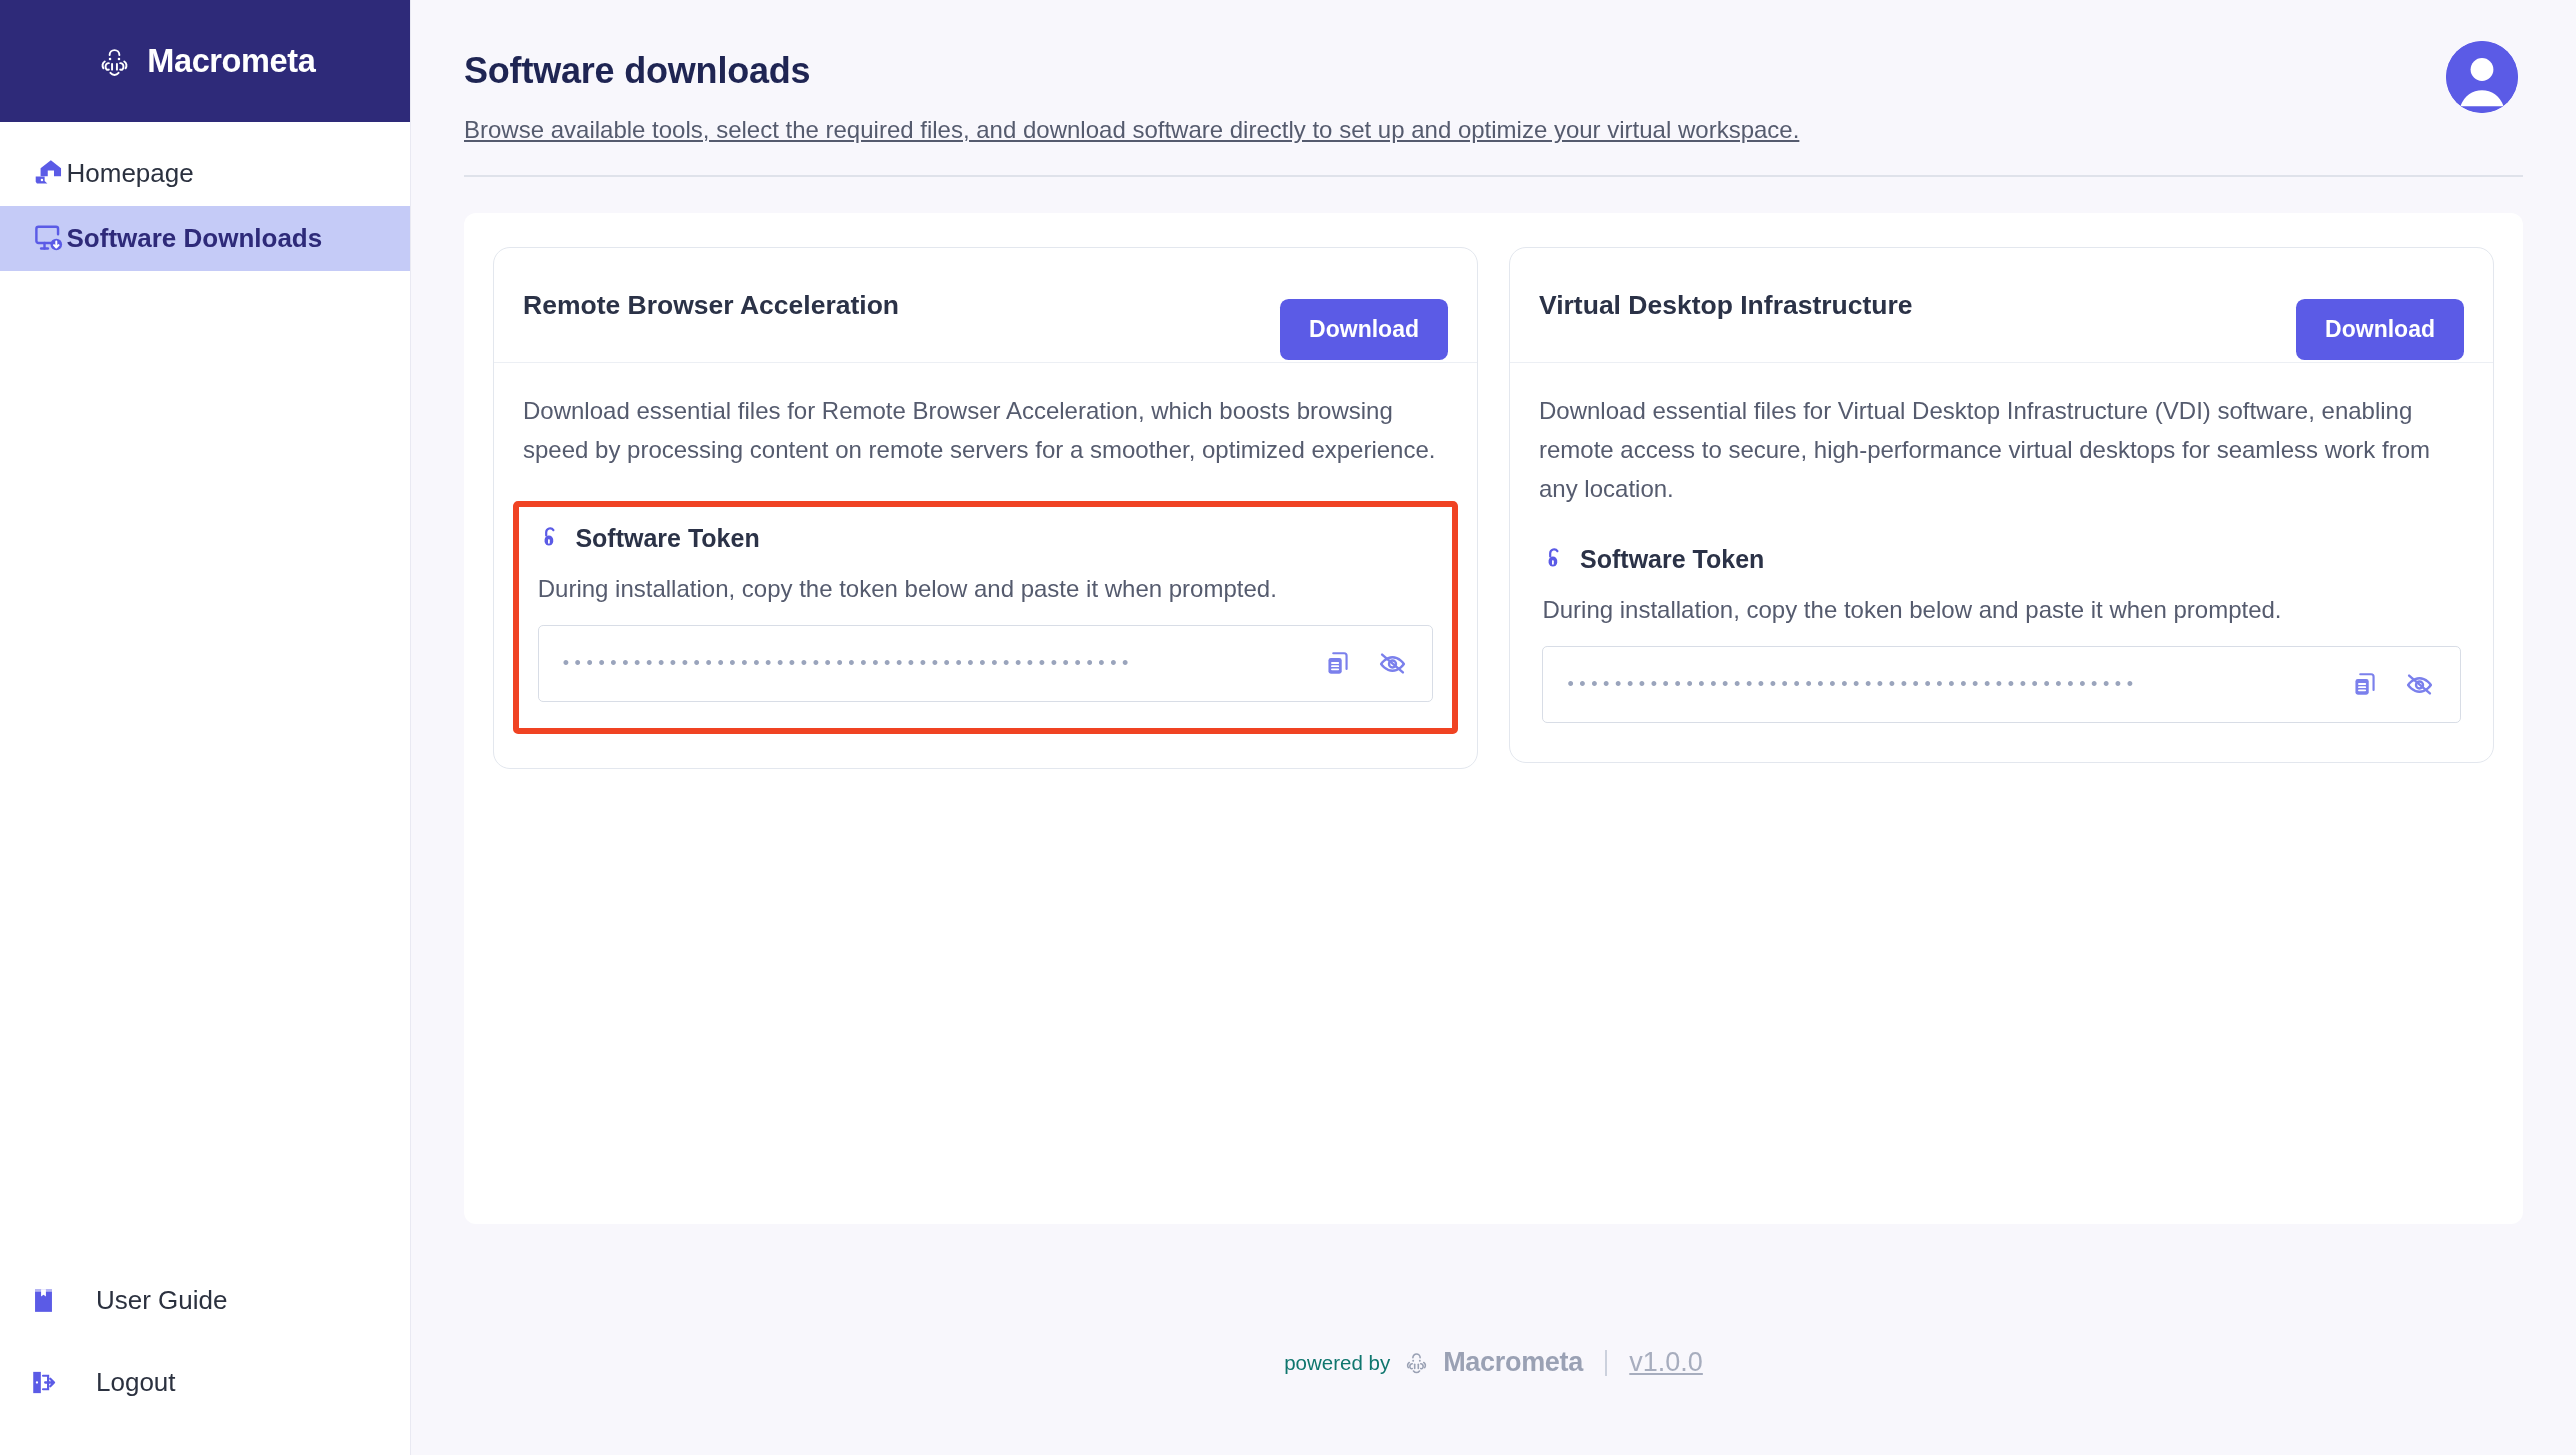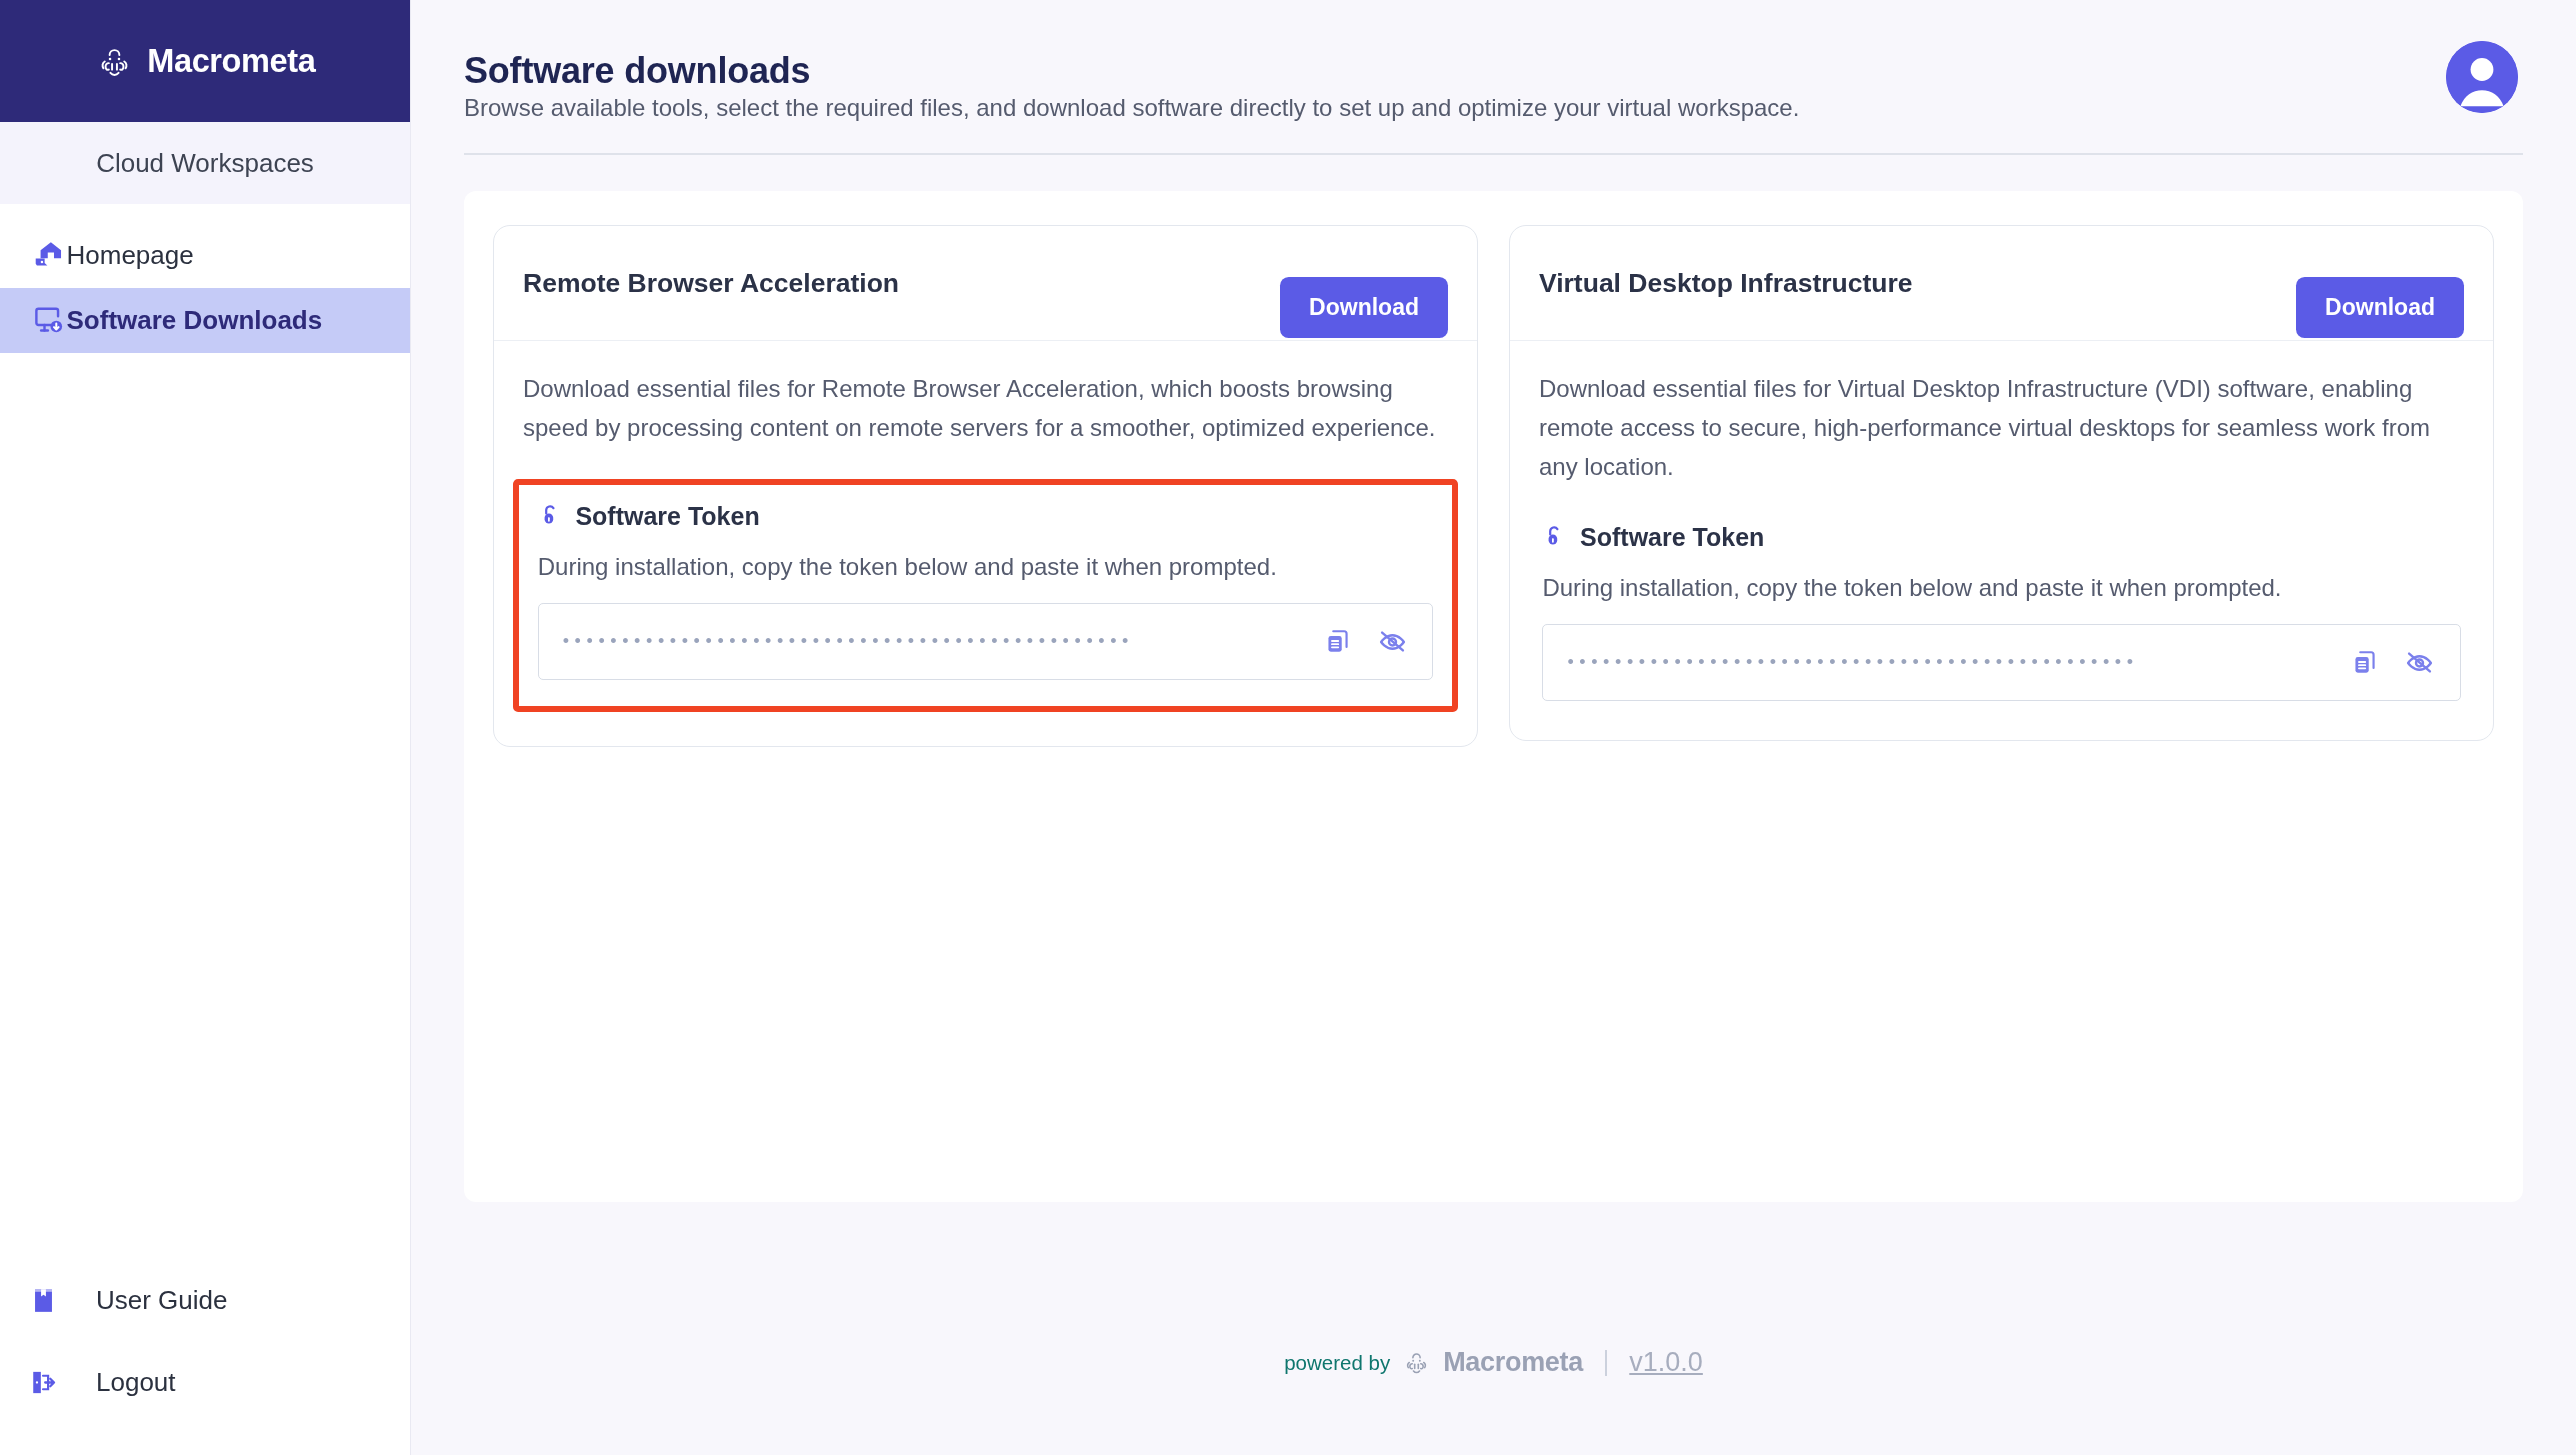--- a/index.html
+++ b/index.html
@@ -59,21 +59,21 @@
   }
   .page-header {
     padding: 50px 53px 0 53px;
     position: relative;
   }
   .page-title {
     font-size: 36px; font-weight: 700; color: #1f2553;
     letter-spacing: -0.2px;
   }
   .page-sub {
-    font-size: 24px; color: #555b6e; line-height: 1.35;
+    margin-top: 22px; font-size: 24px; color: #555b6e; line-height: 1.35; text-decoration: underline;
   }
   .avatar {
     position: absolute; right: 58px; top: 41px;
     width: 72px; height: 72px; border-radius: 50%;
     background: #5b5be6; overflow: hidden;
     display:block;
   }
   .header-divider {
     margin-top: 29px; height: 1.7px; background: #dfe2ea;
   }
@@ -184,23 +184,20 @@
           <path d="M12 24c-2.8 1.6-3.6 5.6-1.6 8.4"></path>
           <path d="M36 24c2.8 1.6 3.6 5.6 1.6 8.4"></path>
           <path d="M21 27v7"></path>
           <path d="M27 27v7"></path>
           <path d="M19 38c1.6 2 3.4 2.6 5 2.6s3.4-.6 5-2.6"></path>
         </svg>
       </span>
       <span class="brand-name">Macrometa</span>
     </div>
 
-    <div class="workspaces-bar">
-      <span>Cloud Workspaces</span>
-    </div>
 
     <nav class="nav">
 
       <div class="nav-item">
         <span class="nav-icon">
           <svg width="32.5" height="32.5" viewBox="0 0 24 24" fill="#5b5be6">
             <path d="M13.2 2.4 5.6 8.3v5.9h5.3V10h4.6v4.2h5.2V8.3z"></path>
             <path d="M2 14.4h6.6v3.4l2 1.8H2.9L2 18.2z"></path>
             <circle cx="6.6" cy="17" r="0.9" fill="#ffffff"></circle>
           </svg>

